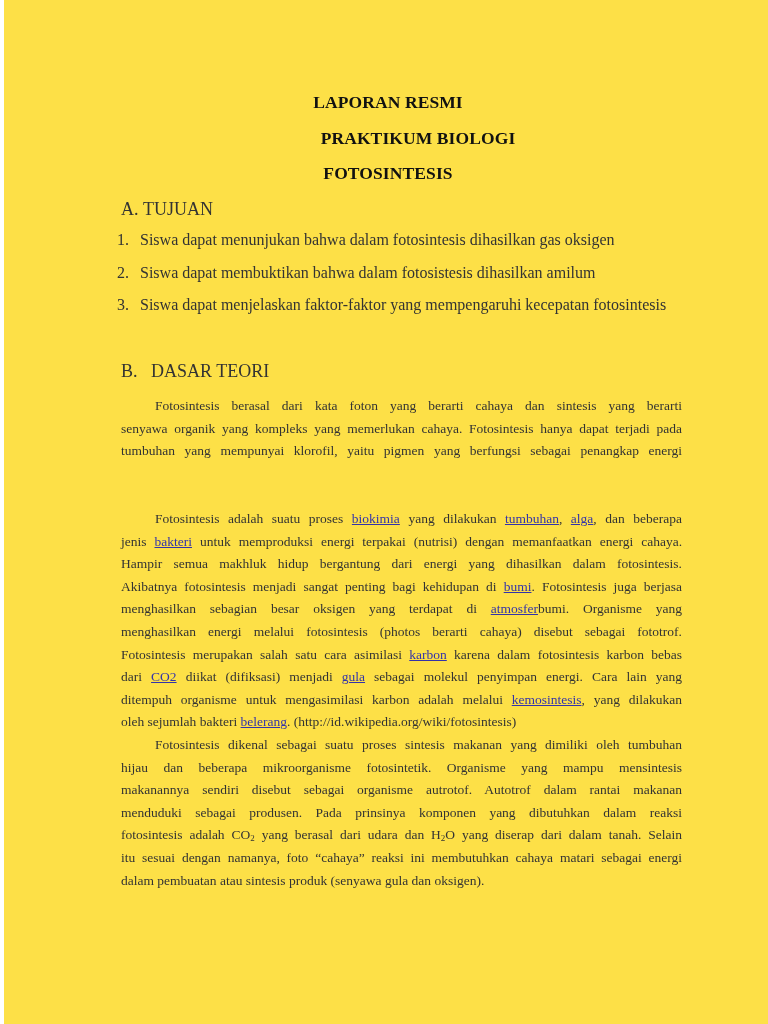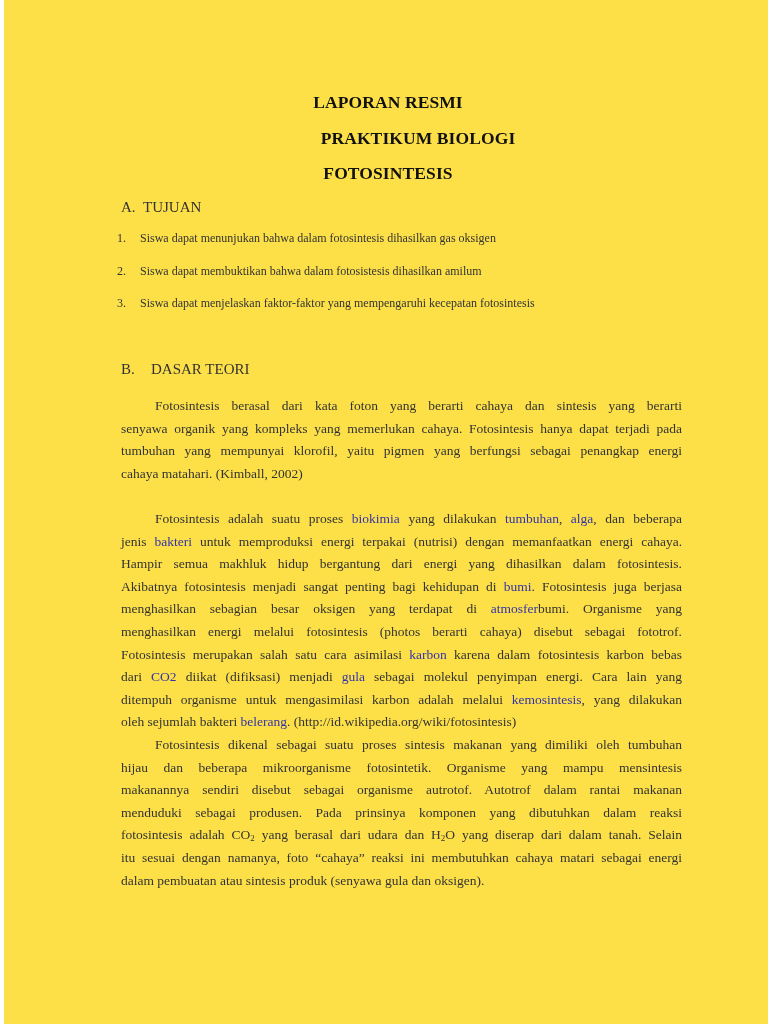--- a/index.html
+++ b/index.html
@@ -2,33 +2,33 @@
 <html><head>
   <meta charset="utf-8">
   <style>
     html, body { margin: 0; padding: 0; background: #ffffff; }
     body { width: 768px; height: 1024px; position: relative; overflow: hidden;
       font-family: "Liberation Serif", "DejaVu Serif", serif; color: #222222; }
     .page { position: absolute; left: 4px; top: 0; width: 768px; height: 1024px; background: #fde047; }
     .title { position: absolute; left: 0; width: 768px; text-align: center; font-weight: bold;
       font-size: 17.5px; color: #111; letter-spacing: 0.1px; }
     .t1 { top: 92px; } .t2 { top: 128px; margin-left: 30px; } .t3 { top: 163px; }
-    .section-head { position: absolute; left: 117px; font-size: 15px; color: #333; font-family: Liberation Serif, serif; }
+    .section-head { position: absolute; left: 117px; font-size: 18px; color: #333; font-family: Liberation Serif, serif; }
     .section-head .lbl { display: inline-block; width: 22px; }
     .sec-a { top: 199px; } .sec-b { top: 361px; }
-    .list-item { position: absolute; left: 113px; font-size: 12px; color: #333; }
+    .list-item { position: absolute; left: 113px; font-size: 16px; color: #333; }
     .list-item .num { display: inline-block; width: 23px; }
     .li1 { top: 231px; } .li2 { top: 264px; } .li3 { top: 296px; }
     .body-text { position: absolute; left: 117px; width: 561px; font-size: 13.5px;
       line-height: 22.6px; color: #333; text-align: justify; }
     .body-text p { margin: 0; text-indent: 0; }
     .body-text p .line { display: block; text-align: justify; text-align-last: justify; }
     .body-text p .line.last { text-align-last: left; }
     .para1 { top: 395px; } .para2 { top: 508px; } .para3 { top: 734px; }
-    a.link { color: #1a0dab; color: #3333aa; }
+    a.link { color: #1a0dab; text-decoration: underline; color: #3333aa; }
     sub { font-size: 9px; vertical-align: -2px; line-height: 0; }
   </style>
 </head>
 <body>
 
 <div class="page">
 
   <div class="title t1">LAPORAN RESMI</div>
   <div class="title t2">PRAKTIKUM BIOLOGI</div>
   <div class="title t3">FOTOSINTESIS</div>
@@ -49,21 +49,20 @@
 
   <div class="section-head sec-b">
     <span class="lbl" style="width:30px">B.</span><span>DASAR TEORI</span>
   </div>
 
   <div class="body-text para1">
     <p>
       <span class="line" style="padding-left:34px">Fotosintesis berasal dari kata foton yang berarti cahaya dan sintesis yang berarti</span>
       <span class="line">senyawa organik yang kompleks yang memerlukan cahaya. Fotosintesis hanya dapat terjadi pada</span>
       <span class="line">tumbuhan yang mempunyai klorofil, yaitu pigmen yang berfungsi sebagai penangkap energi</span>
-      <span class="line last">cahaya matahari. (Kimball, 2002)</span>
     </p>
   </div>
 
   <div class="body-text para2">
     <p>
       <span class="line" style="padding-left:34px"><span>Fotosintesis adalah  suatu  proses </span><a class="link">biokimia</a><span> yang  dilakukan </span><a class="link">tumbuhan</a><span>, </span><a class="link">alga</a><span>,  dan  beberapa</span></span>
       <span class="line"><span>jenis </span><a class="link">bakteri</a><span> untuk memproduksi energi terpakai (nutrisi) dengan memanfaatkan energi cahaya.</span></span>
       <span class="line">Hampir semua makhluk hidup bergantung dari energi yang dihasilkan dalam fotosintesis.</span>
       <span class="line"><span>Akibatnya fotosintesis menjadi sangat penting bagi kehidupan di </span><a class="link">bumi</a><span>. Fotosintesis juga berjasa</span></span>
       <span class="line"><span>menghasilkan sebagian besar oksigen yang terdapat di </span><a class="link">atmosfer</a><span>bumi. Organisme yang</span></span>

